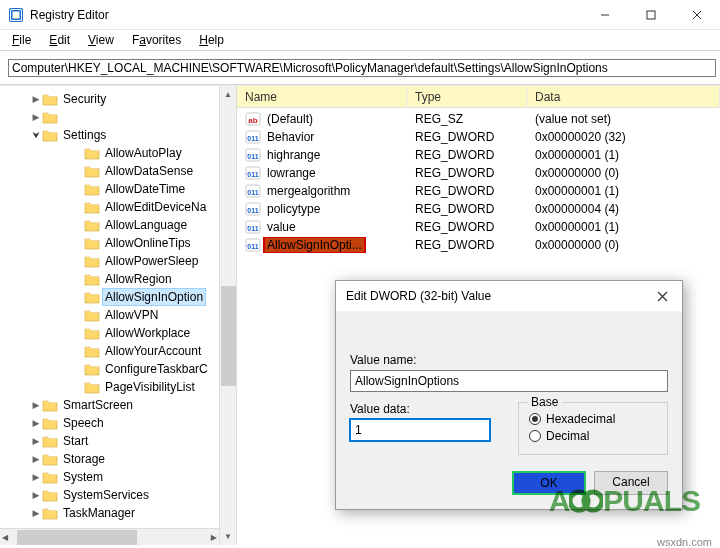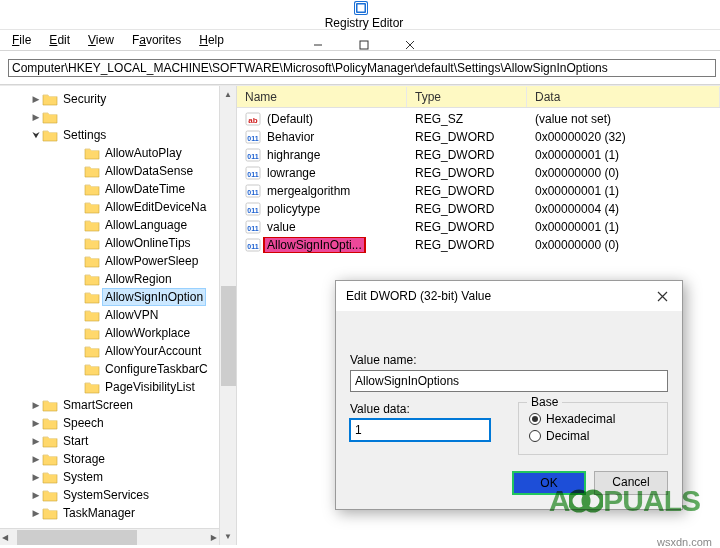--- a/index.html
+++ b/index.html
@@ -13,21 +13,20 @@
     height: 548px;
     overflow: hidden;
     position: relative;
   }
   .titlebar {
     height: 30px;
     display: flex;
     align-items: center;
     border-bottom: 1px solid #e5e5e5;
     padding-left: 8px;
-    flex-direction: column;
   }
   .titlebar .icon {
     width: 16px; height: 16px;
     margin-right: 6px;
   }
   .titlebar .title { flex: 1; font-size: 12px; }
   .win-controls { display: flex; }
   .win-btn {
     width: 46px; height: 30px;
     display: flex; align-items: center; justify-content: center;
@@ -121,21 +120,21 @@
     align-items: center;
   }
   .list-row .cell { padding: 0 8px; overflow: hidden; text-overflow: ellipsis; }
   .list-row .cname { width: 170px; display: flex; align-items: center; gap: 4px; }
   .list-row .ctype { width: 120px; }
   .list-row .cdata { flex: 1; }
   .val-icon { width: 16px; height: 16px; flex-shrink: 0; }
   .row-highlight .cname .labelwrap {
     outline: 2px solid #d10000;
     padding: 0 2px;
-    background: #ec4899;
+    background: #c2410c;
   }
   .labelwrap { padding: 0 2px; white-space: nowrap; overflow: hidden; text-overflow: ellipsis; max-width: 130px; display: inline-block; }
   .scrollbar-v {
     position: absolute;
     right: 0; top: 0; bottom: 0;
     width: 17px;
     background: #f0f0f0;
     border-left: 1px solid #dcdcdc;
     display: flex; flex-direction: column;
     justify-content: space-between;

